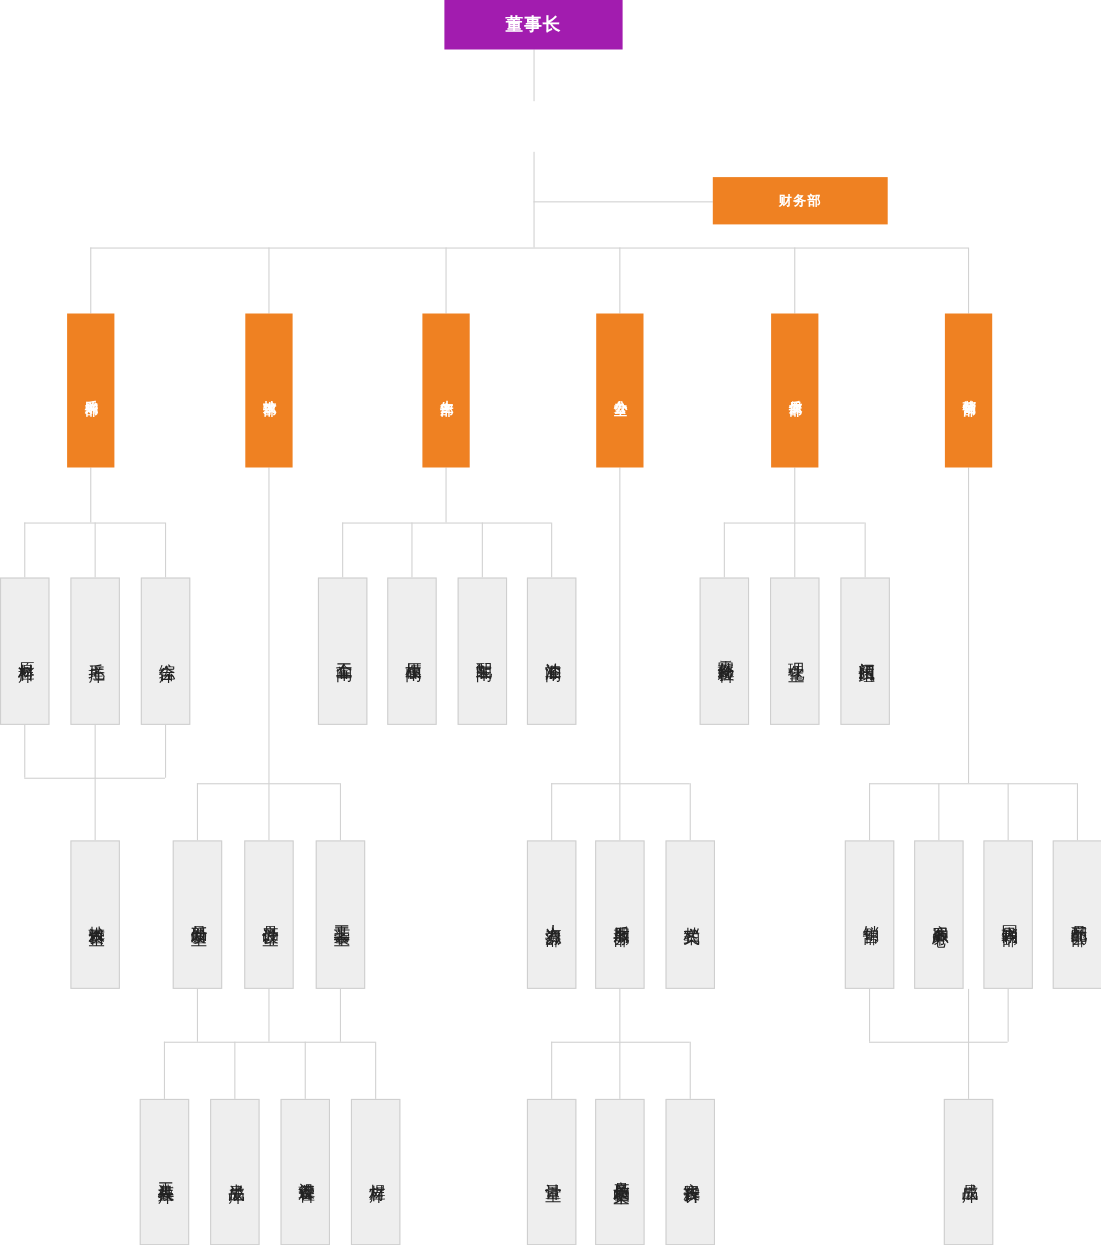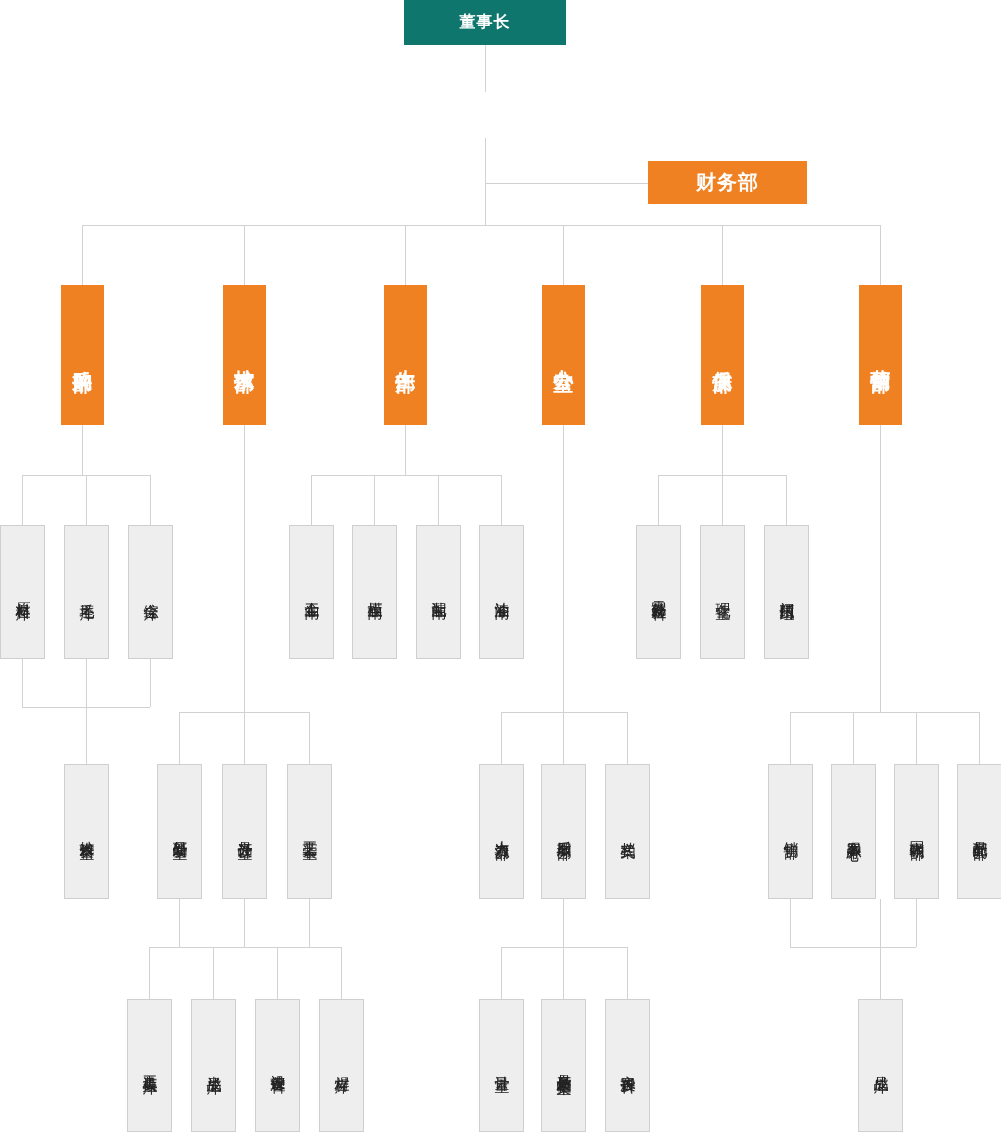--- a/index.html
+++ b/index.html
@@ -1,20 +1,20 @@
 <!DOCTYPE html>
 <html><head>
 <meta charset="utf-8">
 <style>
   html,body{margin:0;padding:0;background:#ffffff;}
   body{font-family:"Liberation Sans","DejaVu Sans",sans-serif;}
   #chart{position:relative;width:1001px;height:1132px;background:#ffffff;overflow:hidden;}
   .node{position:absolute;box-sizing:border-box;display:flex;align-items:center;justify-content:center;text-align:center;z-index:3;}
-  .node.exec{background:#0f766e;color:#ffffff;font-weight:bold;font-size:16px;letter-spacing:1px;}
-  .node.dept{background:#ef8122;color:#ffffff;font-weight:bold;font-size:20px;letter-spacing:1px;}
+  .node.exec{background:#a21caf;color:#ffffff;font-weight:bold;font-size:16px;letter-spacing:1px;}
+  .node.dept{background:#ef8122;color:#ffffff;font-weight:bold;font-size:12px;letter-spacing:1px;}
   .node.unit{background:#eeeeee;border:1px solid #cfcfcf;color:#222222;font-size:15px;letter-spacing:1px;}
   .vert{writing-mode:vertical-rl;text-orientation:upright;white-space:nowrap;line-height:1.12;}
   .horz{white-space:nowrap;}
   .ln{position:absolute;background:#d2d2d2;z-index:1;}
   .ln.h{height:1px;}
   .ln.v{width:1px;}
 </style>
 </head>
 <body>
 

